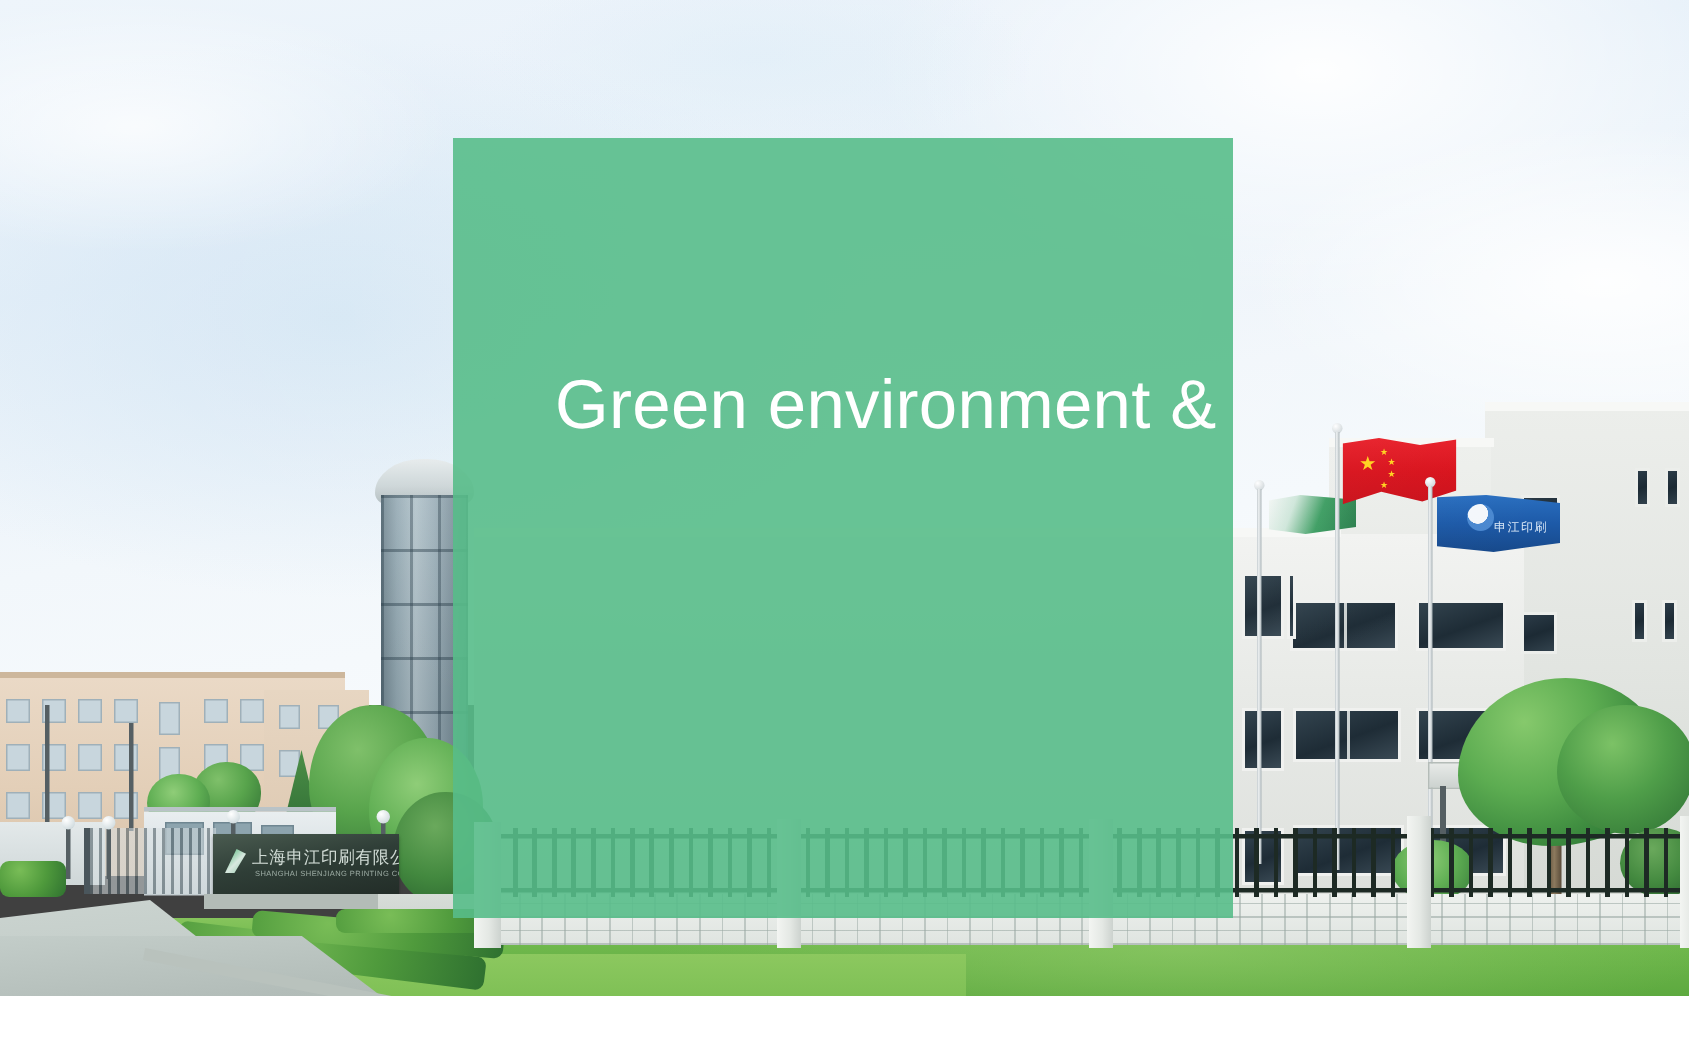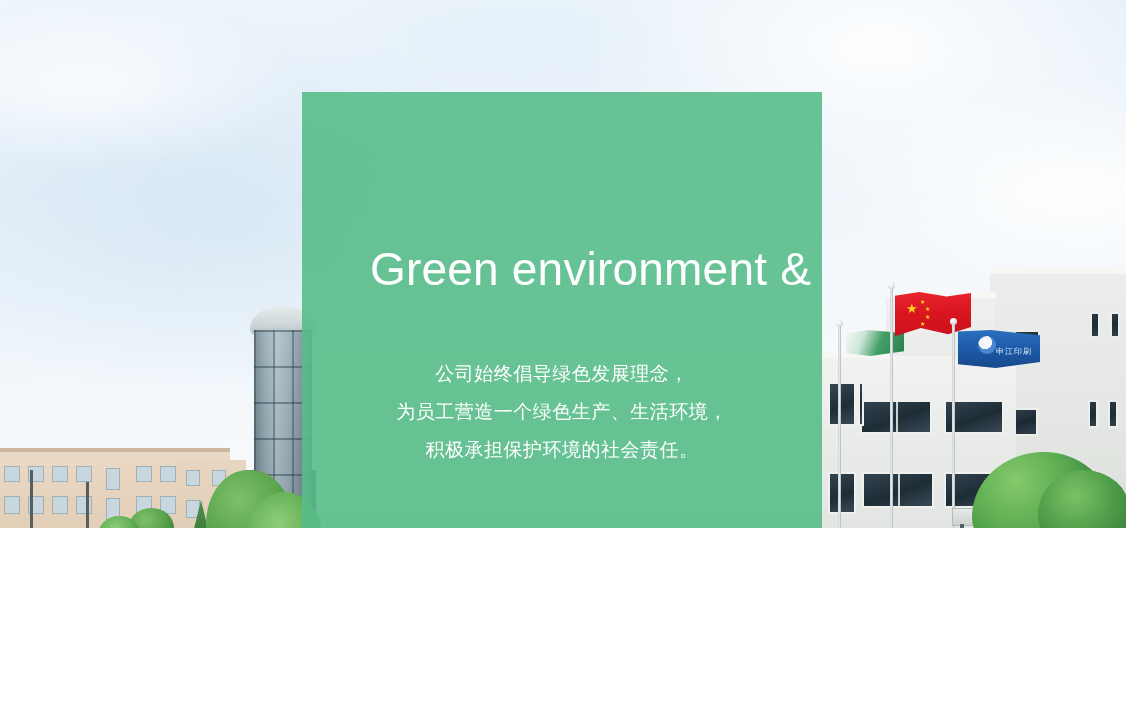--- a/index.html
+++ b/index.html
@@ -7,21 +7,21 @@
     padding: 0;
     background: #ffffff;
   }
   body {
     font-family: "Liberation Sans", "DejaVu Sans", sans-serif;
   }
 
   .stage {
     position: relative;
     width: 1126px;
-    height: 528px;
+    height: 664px;
     overflow: hidden;
     background: #404040;
   }
 
   
   .photo {
     position: absolute;
     inset: 0;
     overflow: hidden;
   }
@@ -607,20 +607,15 @@
 
     <div class="photo-grade"></div>
   </div>
 
   <div class="panel">
 
     <h1 class="panel-heading" style="margin-top:148px;">
       <span class="heading-line">Green environment &amp;</span>
     </h1>
 
-    <p class="panel-body" style="margin-top:56px;">
-      <span class="body-line">公司始终倡导绿色发展理念，</span>
-      <span class="body-line">为员工营造一个绿色生产、生活环境，</span>
-      <span class="body-line">积极承担保护环境的社会责任。</span>
-    </p>
   </div>
 
 </div>
 
 </body></html>

